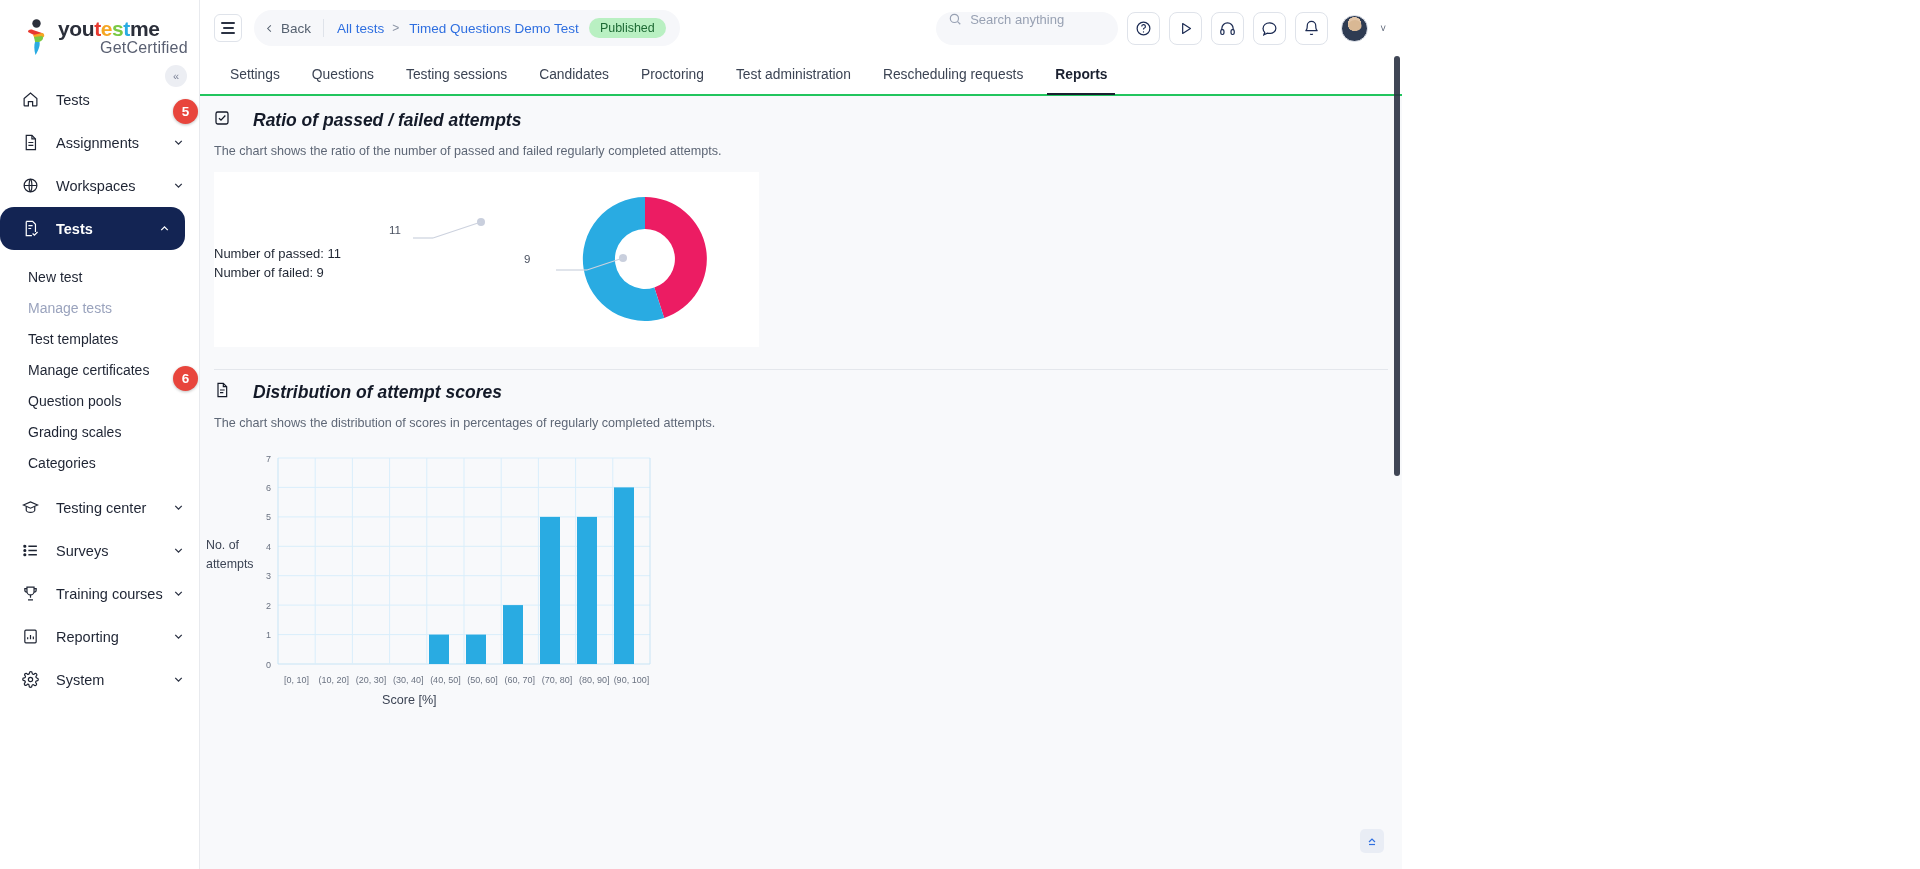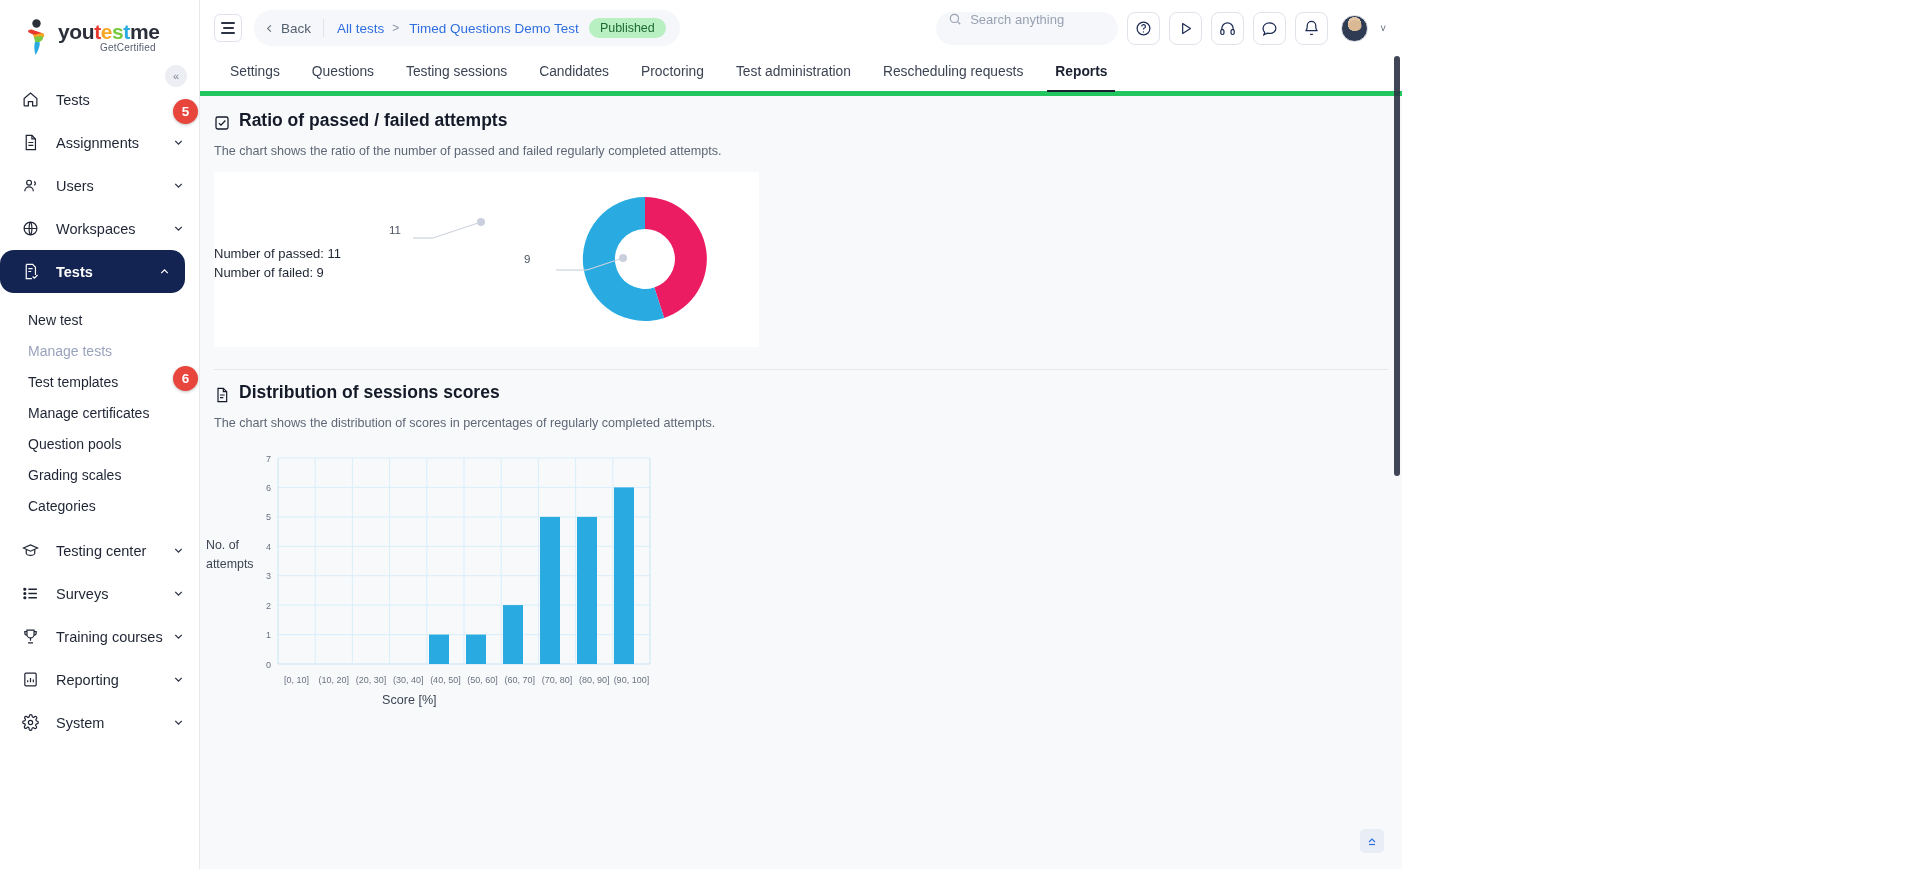--- a/index.html
+++ b/index.html
@@ -20,21 +20,21 @@
   .logo-row { display: flex; align-items: center; gap: 6px; }
   .logo-mark { width: 30px; height: 38px; position: relative; }
   .logo-text { line-height: 1; }
   .logo-word { font-size: 21px; font-weight: 700; letter-spacing: -0.4px; }
   .lw-you { color: #2b2f3a; }
   .lw-t { color: #e8392f; }
   .lw-e { color: #f5a623; }
   .lw-s { color: #7ac943; }
   .lw-t2 { color: #29abe2; }
   .lw-me { color: #2b2f3a; }
-  .logo-sub { font-size: 10px; color: #5a6072; margin-top: 1px; letter-spacing: .2px; }
+  .logo-sub { font-size: 16px; color: #5a6072; margin-top: 1px; letter-spacing: .2px; }
 
   .collapse-btn {
     position: absolute; left: 165px; top: 65px;
     width: 22px; height: 22px; border-radius: 50%;
     background: #eceef3; color: #7b8296;
     display: flex; align-items: center; justify-content: center;
     font-size: 11px; cursor: pointer; border: none;
   }
 
   .nav { padding: 8px 0 0 0; }
@@ -116,35 +116,35 @@
   }
   .avatar::after{
     content:""; position:absolute; left:50%; top:18%; transform:translateX(-50%);
     width: 13px; height: 11px; border-radius: 50% 50% 45% 45%; background:#d9b894;
   }
   .avatar-chev { color:#5d6678; font-size: 10px; margin-left: 3px; cursor:pointer; }
 
   
   .tabs {
     display: flex; align-items: flex-end; height: 40px;
-    border-bottom: 5px solid #22c55e; padding-left: 14px; background:#fff;
+    border-bottom: 2px solid #22c55e; padding-left: 14px; background:#fff;
   }
   .tab {
     font-size: 13.8px; color: #3c4454; padding: 0 16px 12px 16px; cursor: pointer;
     position: relative; line-height: 1;
   }
   .tab.active { font-weight: 700; color: #1a2030; }
   .tab.active::after{
     content:""; position:absolute; left:8px; right:8px; bottom: -1px; height: 2.5px; background: #1a2030;
   }
 
   
   .content { flex: 1; overflow: hidden; background: #f8f9fb; position: relative; }
   .report-block { padding: 14px 0 0 0; background:#f8f9fb; }
-  .rb-head { display: flex; align-items: flex-end; gap: 9px; padding: 0 14px; }
+  .rb-head { display: flex; align-items: flex-start; gap: 23px; padding: 0 14px; font-style: italic; }
   .rb-title { font-size: 17.5px; font-weight: 700; color: #141a28; }
   .rb-desc { font-size: 12.6px; color: #5e6776; padding: 13px 14px 0 14px; }
 
   .chart-card-donut {
     background: #fff; margin: 14px 14px 0 14px; width: 545px; height: 175px;
     position: relative;
   }
   .legend { position: absolute; left: 0px; top: 63px; }
   .legend-row { display: flex; gap: 11px; height: 19px; margin-bottom: 0px; flex-direction: column;}
   .legend-dot { width: 11px; height: 11px; border-radius: 50%; }
@@ -229,35 +229,20 @@
             </svg>
         </span>
         <span class="lbl">Assignments</span>
         <span class="chev">
           <svg width="13" height="13" viewBox="0 0 24 24" fill="none" stroke="currentColor" stroke-width="2.4">
               <path d="M6 9l6 6 6-6"></path>
             </svg>
         </span>
       </div>
 
-      <div class="nav-item">
-        <span class="ic">
-          <svg width="17" height="17" viewBox="0 0 24 24" fill="none" stroke="currentColor" stroke-width="1.7">
-              <circle cx="10" cy="8" r="3.4"></circle>
-              <path d="M4 20c0-3.3 2.7-6 6-6s6 2.7 6 6"></path>
-              <path d="M17 6.5a2.6 2.6 0 0 1 0 5"></path>
-            </svg>
-        </span>
-        <span class="lbl">Users</span>
-        <span class="chev">
-          <svg width="13" height="13" viewBox="0 0 24 24" fill="none" stroke="currentColor" stroke-width="2.4">
-              <path d="M6 9l6 6 6-6"></path>
-            </svg>
-        </span>
-      </div>
 
       <div class="nav-item">
         <span class="ic">
           <svg width="17" height="17" viewBox="0 0 24 24" fill="none" stroke="currentColor" stroke-width="1.7">
               <circle cx="12" cy="12" r="9"></circle>
               <path d="M3 12h18M12 3c2.6 2.8 2.6 15.2 0 18M12 3c-2.6 2.8-2.6 15.2 0 18"></path>
             </svg>
         </span>
         <span class="lbl">Workspaces</span>
         <span class="chev">
@@ -519,21 +504,21 @@
 
       <div class="report-block" style="padding-top:12px;">
         <div class="rb-head">
           <span>
             <svg width="16" height="16" viewBox="0 0 24 24" fill="none" stroke="#141a28" stroke-width="1.8">
                 <path d="M6 2h8l5 5v15H6z"></path>
                 <path d="M14 2v5h5"></path>
                 <path d="M9 12h7M9 16h5"></path>
               </svg>
           </span>
-          <span class="rb-title">Distribution of sessions scores</span>
+          <span class="rb-title">Distribution of attempt scores</span>
         </div>
         <div class="rb-desc">The chart shows the distribution of scores in percentages of regularly completed attempts.</div>
 
         <div class="bar-chart-card">
           <div class="axis-label-y">
             <div>No. of</div>
             <div>attempts</div>
           </div>
 
           <svg width="700" height="270" viewBox="0 0 700 270">

